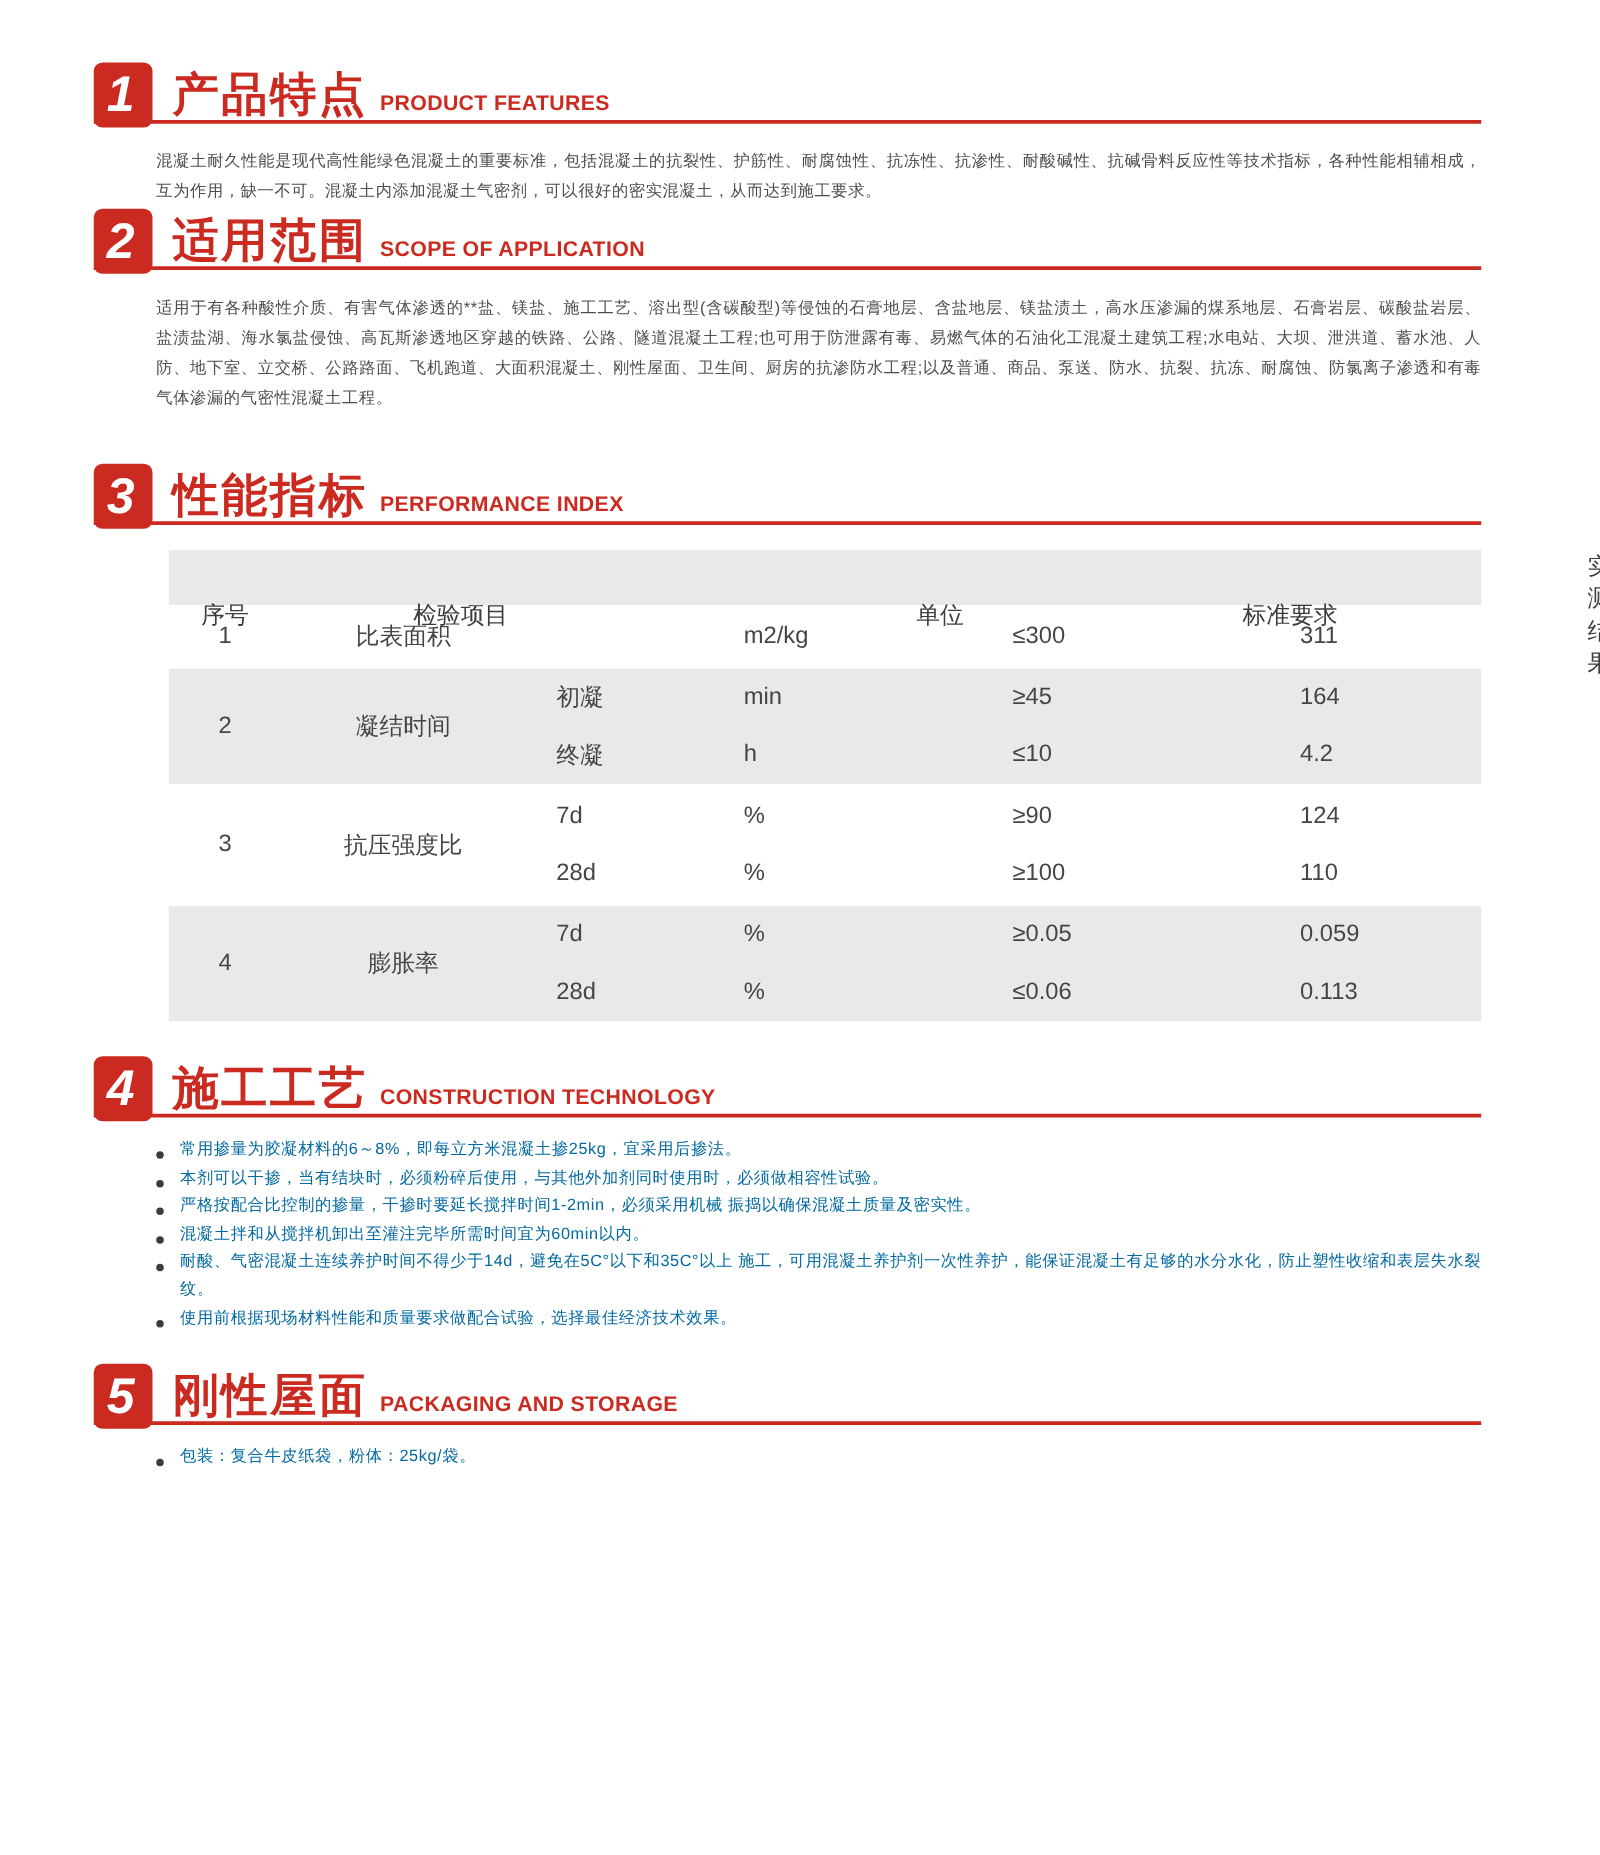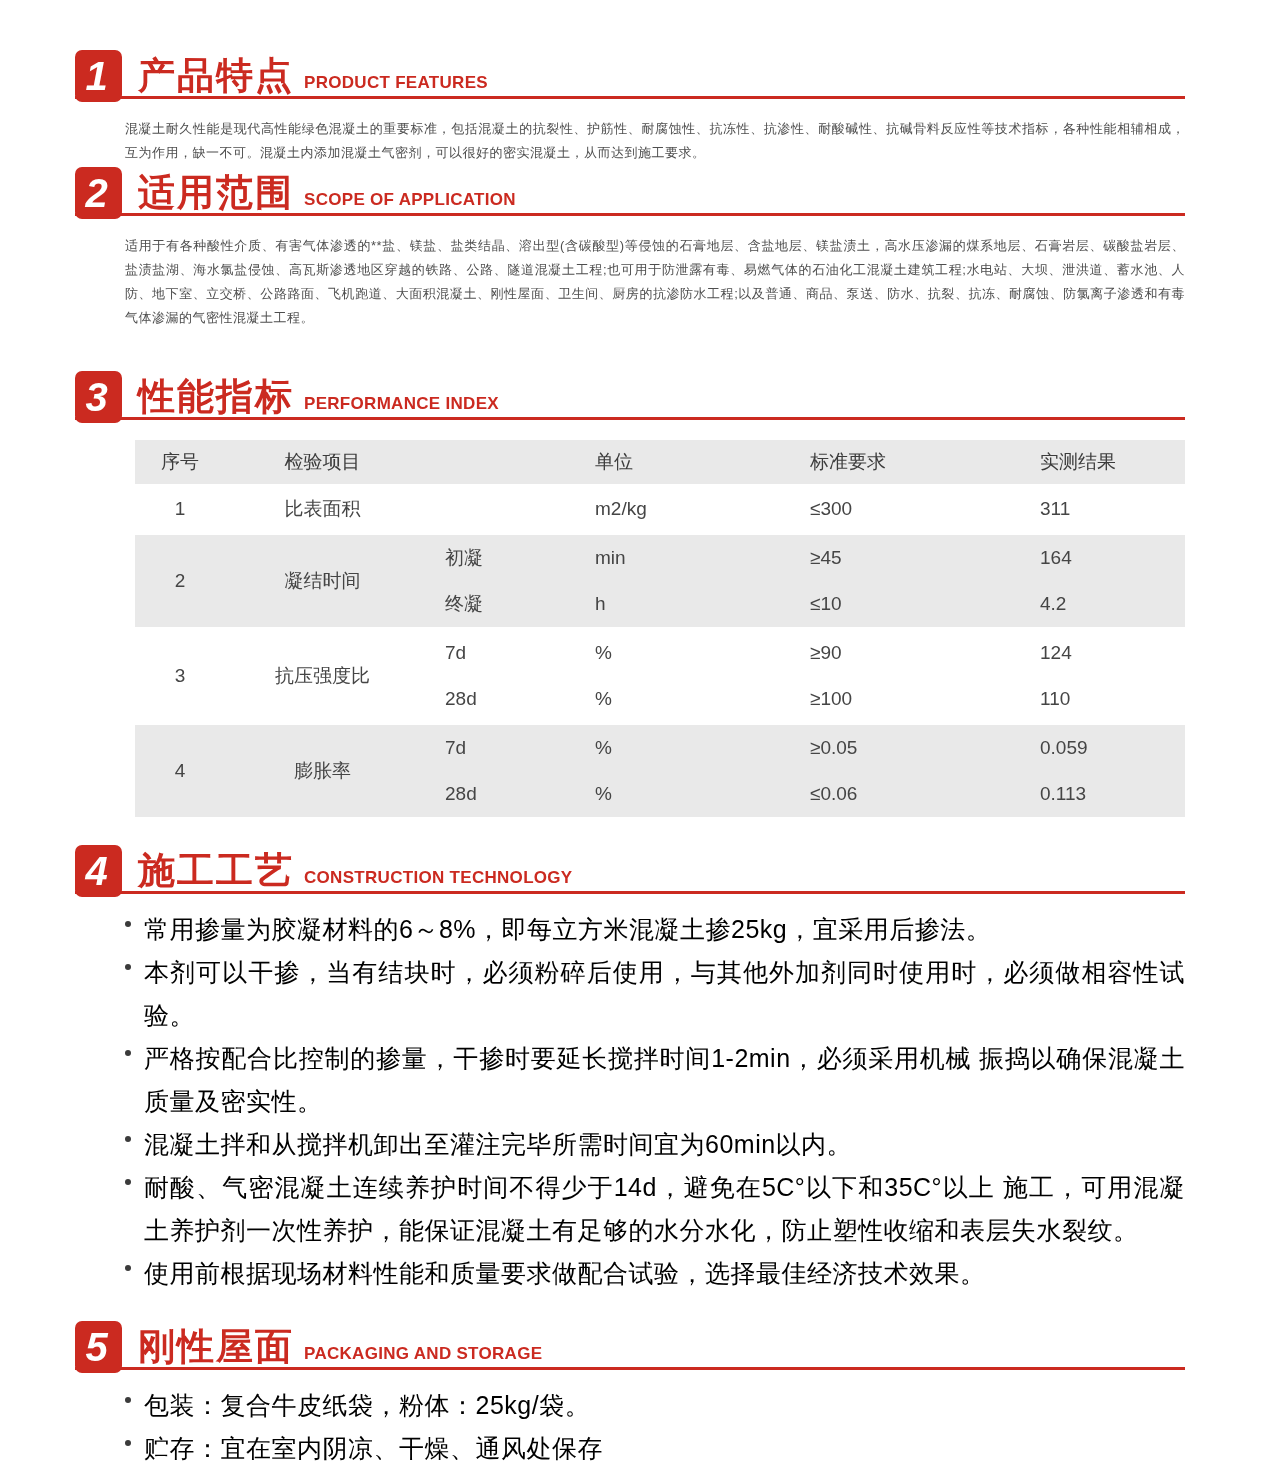--- a/index.html
+++ b/index.html
@@ -42,31 +42,31 @@
     color:#4e4e4e; text-align:justify; letter-spacing:0.5px;
   }
 
   
   .spec-table { margin:20px 0 0 60px; width:1050px; font-size:19px; color:#454545; }
   .t-row {
     display:grid;
     grid-template-columns:90px 195px 150px 215px 230px 1fr;
     align-items:center;
   }
-  .t-head { height:44px; background:#e9e9e9; color:#3c3c3c; margin-bottom:2px; }
+  .t-head { height:44px; background:#e9e9e9; color:#3c3c3c; margin-bottom:2px;gap:46px; }
   .t-single { height:46px; background:#ffffff; }
   .t-group { grid-template-rows:46px 46px; margin-top:3px; }
   .t-shaded { background:#e9e9e9; }
   .cc { justify-self:center; text-align:center; }
   .cl { padding-left:25px; }
 
   
   .bullets { margin:14px 0 0 50px; }
   .bullet {
-    display:flex; font-size:25px; color:#000000; line-height:1.72;
+    display:flex; font-size:13px; color:#0369a1; line-height:1.72;
     letter-spacing:0.5px; text-align:justify;
   }
   .dot {
     width:6px; height:6px; border-radius:50%; background:#3b3b3b;
     margin:13px 13px 0 0; flex-shrink:0;
   }
 
   .mt-sec2 { margin-top:2px; }
   .mt-sec3 { margin-top:42px; }
   .mt-sec4 { margin-top:28px; }
@@ -90,21 +90,21 @@
   </div>
 
   <div class="sec mt-sec2">
     <div class="sec-header">
       <div class="badge">
         <span class="badge-num">2</span>
       </div>
       <span class="title-zh">适用范围</span>
       <span class="title-en">SCOPE OF APPLICATION</span>
     </div>
-    <p class="para">适用于有各种酸性介质、有害气体渗透的**盐、镁盐、盐类结晶、溶出型(含碳酸型)等侵蚀的石膏地层、含盐地层、镁盐渍土，高水压渗漏的煤系地层、石膏岩层、碳酸盐岩层、盐渍盐湖、海水氯盐侵蚀、高瓦斯渗透地区穿越的铁路、公路、隧道混凝土工程;也可用于防泄露有毒、易燃气体的石油化工混凝土建筑工程;水电站、大坝、泄洪道、蓄水池、人防、地下室、立交桥、公路路面、飞机跑道、大面积混凝土、刚性屋面、卫生间、厨房的抗渗防水工程;以及普通、商品、泵送、防水、抗裂、抗冻、耐腐蚀、防氯离子渗透和有毒气体渗漏的气密性混凝土工程。</p>
+    <p class="para">适用于有各种酸性介质、有害气体渗透的**盐、镁盐、施工工艺、溶出型(含碳酸型)等侵蚀的石膏地层、含盐地层、镁盐渍土，高水压渗漏的煤系地层、石膏岩层、碳酸盐岩层、盐渍盐湖、海水氯盐侵蚀、高瓦斯渗透地区穿越的铁路、公路、隧道混凝土工程;也可用于防泄露有毒、易燃气体的石油化工混凝土建筑工程;水电站、大坝、泄洪道、蓄水池、人防、地下室、立交桥、公路路面、飞机跑道、大面积混凝土、刚性屋面、卫生间、厨房的抗渗防水工程;以及普通、商品、泵送、防水、抗裂、抗冻、耐腐蚀、防氯离子渗透和有毒气体渗漏的气密性混凝土工程。</p>
   </div>
 
   <div class="sec mt-sec3">
     <div class="sec-header">
       <div class="badge">
         <span class="badge-num">3</span>
       </div>
       <span class="title-zh">性能指标</span>
       <span class="title-en">PERFORMANCE INDEX</span>
     </div>
@@ -212,20 +212,16 @@
         <span class="badge-num">5</span>
       </div>
       <span class="title-zh">刚性屋面</span>
       <span class="title-en">PACKAGING AND STORAGE</span>
     </div>
     <div class="bullets bullets-s5">
       <div class="bullet">
           <span class="dot"></span>
           <span>包装：复合牛皮纸袋，粉体：25kg/袋。</span>
         </div>
-      <div class="bullet">
-          <span class="dot"></span>
-          <span>贮存：宜在室内阴凉、干燥、通风处保存</span>
-        </div>
     </div>
   </div>
 
 </div>
 
 </body></html>

